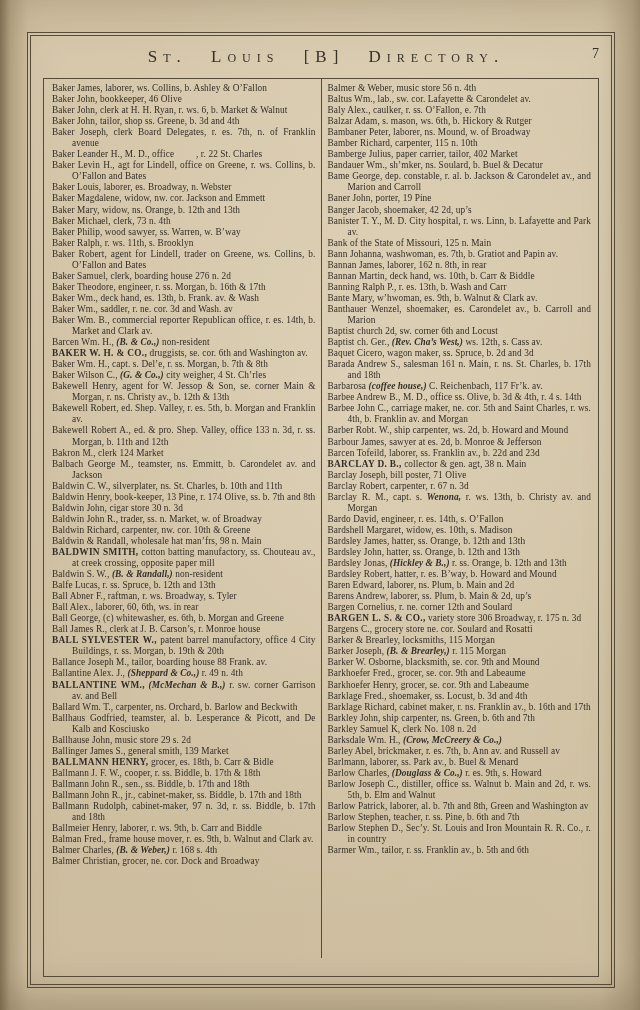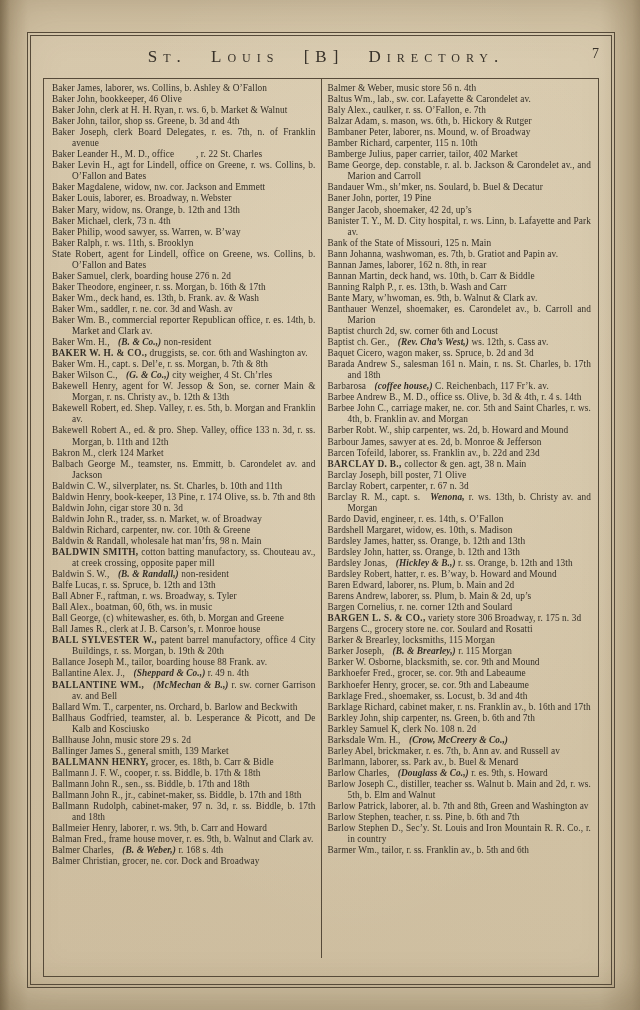--- a/index.html
+++ b/index.html
@@ -37,21 +37,21 @@
   }
   .col{flex:1 1 0;overflow:hidden;padding:0 5px 0 2px;}
   .col-right{padding:0 2px 0 6px;}
   .divider{width:1px;background:#564a39;margin:-4px 0 -2px 0;}
   .entry{
     font-size:9.3px;line-height:11.05px;color:#332e26;
     text-align:justify;padding-left:20px;text-indent:-20px;
     letter-spacing:0.1px;
   }
   .entry .bd{font-weight:bold;letter-spacing:0.35px;}
-  .entry .it{font-style:italic;font-weight:bold;margin-left:6px;}
+  .entry .it{font-style:italic;font-weight:bold;}
 </style>
 </head>
 <body>
 
 <div class="vignette"></div>
 
 <div class="frame-outer">
   <div class="frame-inner">
 
     <div class="header">
@@ -61,83 +61,83 @@
 
     <div class="content">
       <div class="col col-left">
           <div class="entry"><span>Baker James, laborer, ws. Collins, b. Ashley &amp; O’Fallon</span></div>
           <div class="entry"><span>Baker John, bookkeeper, 46 Olive</span></div>
           <div class="entry"><span>Baker John, clerk at H. H. Ryan, r. ws. 6, b. Market &amp; Walnut</span></div>
           <div class="entry"><span>Baker John, tailor, shop ss. Greene, b. 3d and 4th</span></div>
           <div class="entry"><span>Baker Joseph, clerk Board Delegates, r. es. 7th, n. of Franklin avenue</span></div>
           <div class="entry"><span>Baker Leander H., M. D., office &nbsp;&nbsp;&nbsp;&nbsp;&nbsp;&nbsp;&nbsp;&nbsp;, r. 22 St. Charles</span></div>
           <div class="entry"><span>Baker Levin H., agt for Lindell, office on Greene, r. ws. Collins, b. O’Fallon and Bates</span></div>
+          <div class="entry"><span>Baker Louis, laborer, es. Broadway, n. Webster</span></div>
           <div class="entry"><span>Baker Magdalene, widow, nw. cor. Jackson and Emmett</span></div>
-          <div class="entry"><span>Baker Louis, laborer, es. Broadway, n. Webster</span></div>
           <div class="entry"><span>Baker Mary, widow, ns. Orange, b. 12th and 13th</span></div>
           <div class="entry"><span>Baker Michael, clerk, 73 n. 4th</span></div>
           <div class="entry"><span>Baker Philip, wood sawyer, ss. Warren, w. B’way</span></div>
           <div class="entry"><span>Baker Ralph, r. ws. 11th, s. Brooklyn</span></div>
-          <div class="entry"><span>State Robert, agent for Lindell, office on Greene, ws. Collins, b. O’Fallon and Bates</span></div>
+          <div class="entry"><span>Baker Robert, agent for Lindell, trader on Greene, ws. Collins, b. O’Fallon and Bates</span></div>
           <div class="entry"><span>Baker Samuel, clerk, boarding house 276 n. 2d</span></div>
           <div class="entry"><span>Baker Theodore, engineer, r. ss. Morgan, b. 16th &amp; 17th</span></div>
           <div class="entry"><span>Baker Wm., deck hand, es. 13th, b. Frank. av. &amp; Wash</span></div>
           <div class="entry"><span>Baker Wm., saddler, r. ne. cor. 3d and Wash. av</span></div>
           <div class="entry"><span>Baker Wm. B., commercial reporter Republican office, r. es. 14th, b. Market and Clark av.</span></div>
-          <div class="entry"><span>Baker Wm. H., </span><span class="it">(B. &amp; Co.,)</span><span> non-resident</span></div>
+          <div class="entry"><span>Barcen Wm. H., </span><span class="it">(B. &amp; Co.,)</span><span> non-resident</span></div>
           <div class="entry"><span class="bd">BAKER W. H. &amp; CO.,</span><span> druggists, se. cor. 6th and Washington av.</span></div>
           <div class="entry"><span>Baker Wm. H., capt. s. Del’e, r. ss. Morgan, b. 7th &amp; 8th</span></div>
           <div class="entry"><span>Baker Wilson C., </span><span class="it">(G. &amp; Co.,)</span><span> city weigher, 4 St. Ch’rles</span></div>
           <div class="entry"><span>Bakewell Henry, agent for W. Jessop &amp; Son, se. corner Main &amp; Morgan, r. ns. Christy av., b. 12th &amp; 13th</span></div>
           <div class="entry"><span>Bakewell Robert, ed. Shep. Valley, r. es. 5th, b. Morgan and Franklin av.</span></div>
           <div class="entry"><span>Bakewell Robert A., ed. &amp; pro. Shep. Valley, office 133 n. 3d, r. ss. Morgan, b. 11th and 12th</span></div>
           <div class="entry"><span>Bakron M., clerk 124 Market</span></div>
           <div class="entry"><span>Balbach George M., teamster, ns. Emmitt, b. Carondelet av. and Jackson</span></div>
           <div class="entry"><span>Baldwin C. W., silverplater, ns. St. Charles, b. 10th and 11th</span></div>
           <div class="entry"><span>Baldwin Henry, book-keeper, 13 Pine, r. 174 Olive, ss. b. 7th and 8th</span></div>
           <div class="entry"><span>Baldwin John, cigar store 30 n. 3d</span></div>
           <div class="entry"><span>Baldwin John R., trader, ss. n. Market, w. of Broadway</span></div>
           <div class="entry"><span>Baldwin Richard, carpenter, nw. cor. 10th &amp; Greene</span></div>
           <div class="entry"><span>Baldwin &amp; Randall, wholesale hat man’frs, 98 n. Main</span></div>
           <div class="entry"><span class="bd">BALDWIN SMITH,</span><span> cotton batting manufactory, ss. Chouteau av., at creek crossing, opposite paper mill</span></div>
           <div class="entry"><span>Baldwin S. W., </span><span class="it">(B. &amp; Randall,)</span><span> non-resident</span></div>
           <div class="entry"><span>Balfe Lucas, r. ss. Spruce, b. 12th and 13th</span></div>
           <div class="entry"><span>Ball Abner F., raftman, r. ws. Broadway, s. Tyler</span></div>
-          <div class="entry"><span>Ball Alex., boatman, 60, 6th, ws. in music</span></div>
+          <div class="entry"><span>Ball Alex., laborer, 60, 6th, ws. in rear</span></div>
           <div class="entry"><span>Ball George, (c) whitewasher, es. 6th, b. Morgan and Greene</span></div>
           <div class="entry"><span>Ball James R., clerk at J. B. Carson’s, r. Monroe house</span></div>
           <div class="entry"><span class="bd">BALL SYLVESTER W.,</span><span> patent barrel manufactory, office 4 City Buildings, r. ss. Morgan, b. 19th &amp; 20th</span></div>
           <div class="entry"><span>Ballance Joseph M., tailor, boarding house 88 Frank. av.</span></div>
           <div class="entry"><span>Ballantine Alex. J., </span><span class="it">(Sheppard &amp; Co.,)</span><span> r. 49 n. 4th</span></div>
           <div class="entry"><span class="bd">BALLANTINE WM.,</span><span> </span><span class="it">(McMechan &amp; B.,)</span><span> r. sw. corner Garrison av. and Bell</span></div>
           <div class="entry"><span>Ballard Wm. T., carpenter, ns. Orchard, b. Barlow and Beckwith</span></div>
           <div class="entry"><span>Ballhaus Godfried, teamster, al. b. Lesperance &amp; Picott, and De Kalb and Kosciusko</span></div>
           <div class="entry"><span>Ballhause John, music store 29 s. 2d</span></div>
           <div class="entry"><span>Ballinger James S., general smith, 139 Market</span></div>
           <div class="entry"><span class="bd">BALLMANN HENRY,</span><span> grocer, es. 18th, b. Carr &amp; Bidle</span></div>
           <div class="entry"><span>Ballmann J. F. W., cooper, r. ss. Biddle, b. 17th &amp; 18th</span></div>
           <div class="entry"><span>Ballmann John R., sen., ss. Biddle, b. 17th and 18th</span></div>
           <div class="entry"><span>Ballmann John R., jr., cabinet-maker, ss. Biddle, b. 17th and 18th</span></div>
           <div class="entry"><span>Ballmann Rudolph, cabinet-maker, 97 n. 3d, r. ss. Biddle, b. 17th and 18th</span></div>
-          <div class="entry"><span>Ballmeier Henry, laborer, r. ws. 9th, b. Carr and Howard</span></div>
+          <div class="entry"><span>Ballmeier Henry, laborer, r. ws. 9th, b. Carr and Biddle</span></div>
           <div class="entry"><span>Balman Fred., frame house mover, r. es. 9th, b. Walnut and Clark av.</span></div>
           <div class="entry"><span>Balmer Charles, </span><span class="it">(B. &amp; Weber,)</span><span> r. 168 s. 4th</span></div>
           <div class="entry"><span>Balmer Christian, grocer, ne. cor. Dock and Broadway</span></div>
         </div>
       <div class="divider"></div>
       <div class="col col-right">
           <div class="entry"><span>Balmer &amp; Weber, music store 56 n. 4th</span></div>
           <div class="entry"><span>Baltus Wm., lab., sw. cor. Lafayette &amp; Carondelet av.</span></div>
           <div class="entry"><span>Baly Alex., caulker, r. ss. O’Fallon, e. 7th</span></div>
           <div class="entry"><span>Balzar Adam, s. mason, ws. 6th, b. Hickory &amp; Rutger</span></div>
           <div class="entry"><span>Bambaner Peter, laborer, ns. Mound, w. of Broadway</span></div>
           <div class="entry"><span>Bamber Richard, carpenter, 115 n. 10th</span></div>
           <div class="entry"><span>Bamberge Julius, paper carrier, tailor, 402 Market</span></div>
+          <div class="entry"><span>Bandauer Wm., sh’mker, ns. Soulard, b. Buel &amp; Decatur</span></div>
           <div class="entry"><span>Bame George, dep. constable, r. al. b. Jackson &amp; Carondelet av., and Marion and Carroll</span></div>
-          <div class="entry"><span>Bandauer Wm., sh’mker, ns. Soulard, b. Buel &amp; Decatur</span></div>
           <div class="entry"><span>Baner John, porter, 19 Pine</span></div>
           <div class="entry"><span>Banger Jacob, shoemaker, 42 2d, up’s</span></div>
           <div class="entry"><span>Banister T. Y., M. D. City hospital, r. ws. Linn, b. Lafayette and Park av.</span></div>
           <div class="entry"><span>Bank of the State of Missouri, 125 n. Main</span></div>
           <div class="entry"><span>Bann Johanna, washwoman, es. 7th, b. Gratiot and Papin av.</span></div>
           <div class="entry"><span>Bannan James, laborer, 162 n. 8th, in rear</span></div>
           <div class="entry"><span>Bannan Martin, deck hand, ws. 10th, b. Carr &amp; Biddle</span></div>
           <div class="entry"><span>Banning Ralph P., r. es. 13th, b. Wash and Carr</span></div>
           <div class="entry"><span>Bante Mary, w’hwoman, es. 9th, b. Walnut &amp; Clark av.</span></div>
           <div class="entry"><span>Banthauer Wenzel, shoemaker, es. Carondelet av., b. Carroll and Marion</span></div>
@@ -172,21 +172,21 @@
           <div class="entry"><span>Barkhoefer Fred., grocer, se. cor. 9th and Labeaume</span></div>
           <div class="entry"><span>Barkhoefer Henry, grocer, se. cor. 9th and Labeaume</span></div>
           <div class="entry"><span>Barklage Fred., shoemaker, ss. Locust, b. 3d and 4th</span></div>
           <div class="entry"><span>Barklage Richard, cabinet maker, r. ns. Franklin av., b. 16th and 17th</span></div>
           <div class="entry"><span>Barkley John, ship carpenter, ns. Green, b. 6th and 7th</span></div>
           <div class="entry"><span>Barkley Samuel K, clerk No. 108 n. 2d</span></div>
           <div class="entry"><span>Barksdale Wm. H., </span><span class="it">(Crow, McCreery &amp; Co.,)</span></div>
           <div class="entry"><span>Barley Abel, brickmaker, r. es. 7th, b. Ann av. and Russell av</span></div>
           <div class="entry"><span>Barlmann, laborer, ss. Park av., b. Buel &amp; Menard</span></div>
           <div class="entry"><span>Barlow Charles, </span><span class="it">(Douglass &amp; Co.,)</span><span> r. es. 9th, s. Howard</span></div>
-          <div class="entry"><span>Barlow Joseph C., distiller, teacher ss. Walnut b. Main and 2d, r. ws. 5th, b. Elm and Walnut</span></div>
+          <div class="entry"><span>Barlow Joseph C., distiller, office ss. Walnut b. Main and 2d, r. ws. 5th, b. Elm and Walnut</span></div>
           <div class="entry"><span>Barlow Patrick, laborer, al. b. 7th and 8th, Green and Washington av</span></div>
           <div class="entry"><span>Barlow Stephen, teacher, r. ss. Pine, b. 6th and 7th</span></div>
           <div class="entry"><span>Barlow Stephen D., Sec’y. St. Louis and Iron Mountain R. R. Co., r. in country</span></div>
           <div class="entry"><span>Barmer Wm., tailor, r. ss. Franklin av., b. 5th and 6th</span></div>
         </div>
     </div>
 
   </div>
 </div>
 

